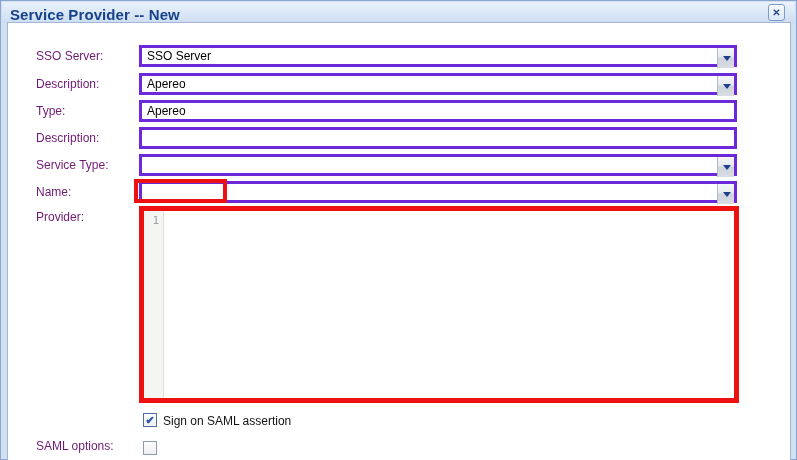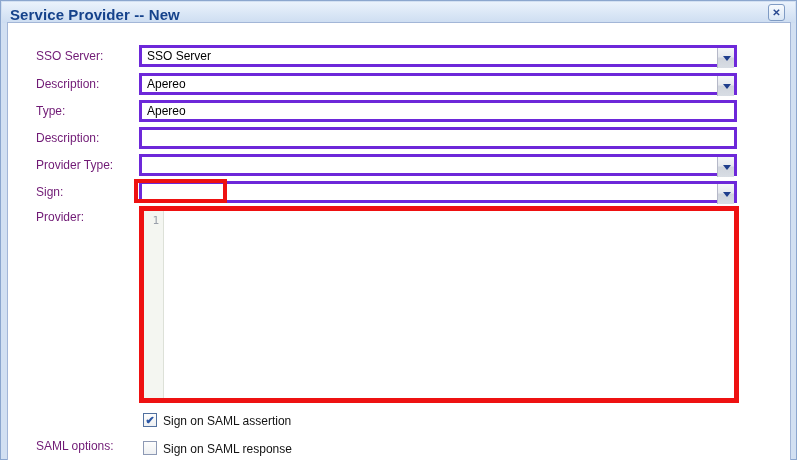--- a/index.html
+++ b/index.html
@@ -117,29 +117,29 @@
     <div class="row-label" style="top:81px">Type:</div>
     <div class="field" style="top:77px">
       <input value="Apereo" style="">
     </div>
 
     <div class="row-label" style="top:108px">Description:</div>
     <div class="field" style="top:104px">
       <input value="" style="">
     </div>
 
-    <div class="row-label" style="top:135px">Provider Type:</div>
+    <div class="row-label" style="top:135px">Service Type:</div>
     <div class="field combo" style="top:131px">
       <input value="" style="">
       <div class="trigger">
           <span class="arrow"></span>
         </div>
     </div>
 
-    <div class="row-label" style="top:162px">Sign:</div>
+    <div class="row-label" style="top:162px">Name:</div>
     <div class="field combo" style="top:158px">
       <div class="trigger">
           <span class="arrow"></span>
         </div>
     </div>
     <div class="annotation-box" style="left:126px; top:156px; width:93px; height:24px;"></div>
 
     <div class="row-label" style="top:187px">Provider:</div>
     <div class="metadata-editor">
       <div class="gutter">1</div>
@@ -149,16 +149,15 @@
     <div class="row-label" style="top:416px">SAML options:</div>
 
     <div class="checkbox checked" style="left:135px; top:390px">
       <span>✔</span>
     </div>
     <div class="cb-label" style="top:391px">Sign on SAML assertion</div>
 
     <div class="checkbox" style="left:135px; top:418px">
       <span></span>
     </div>
-    <div class="cb-label" style="top:419px">Sign on SAML response</div>
 
   </div>
 </div>
 
 </body></html>

